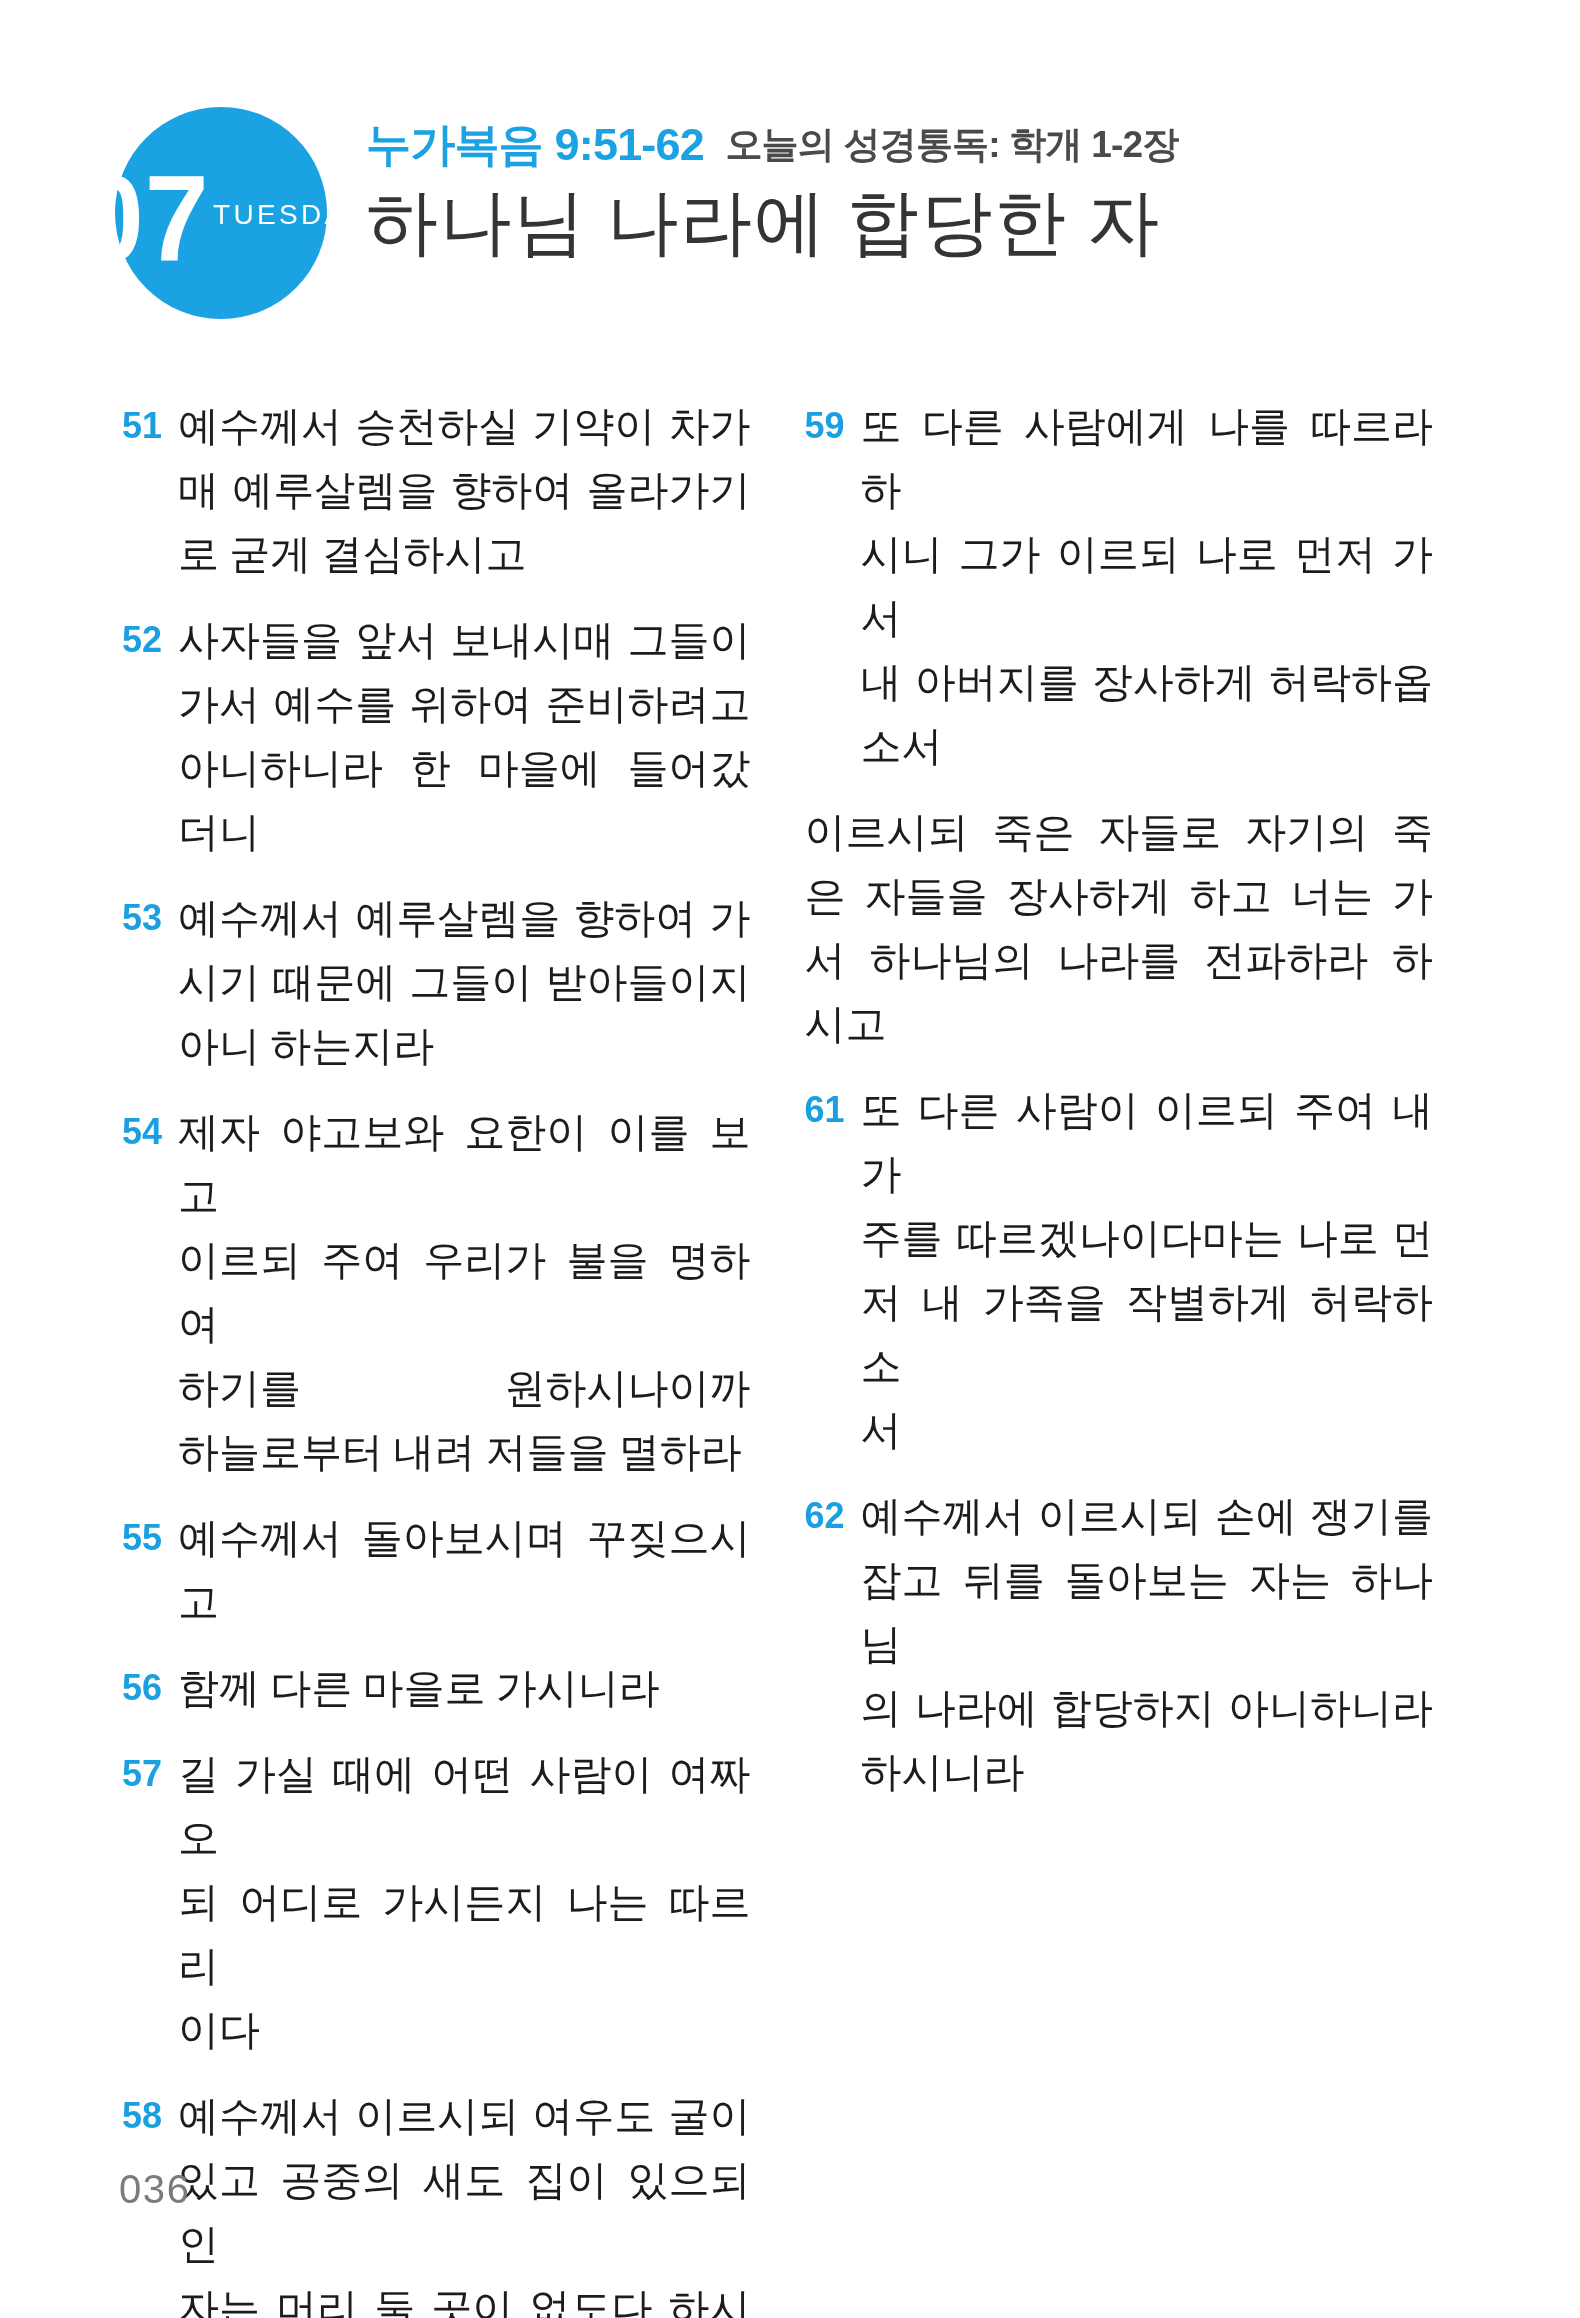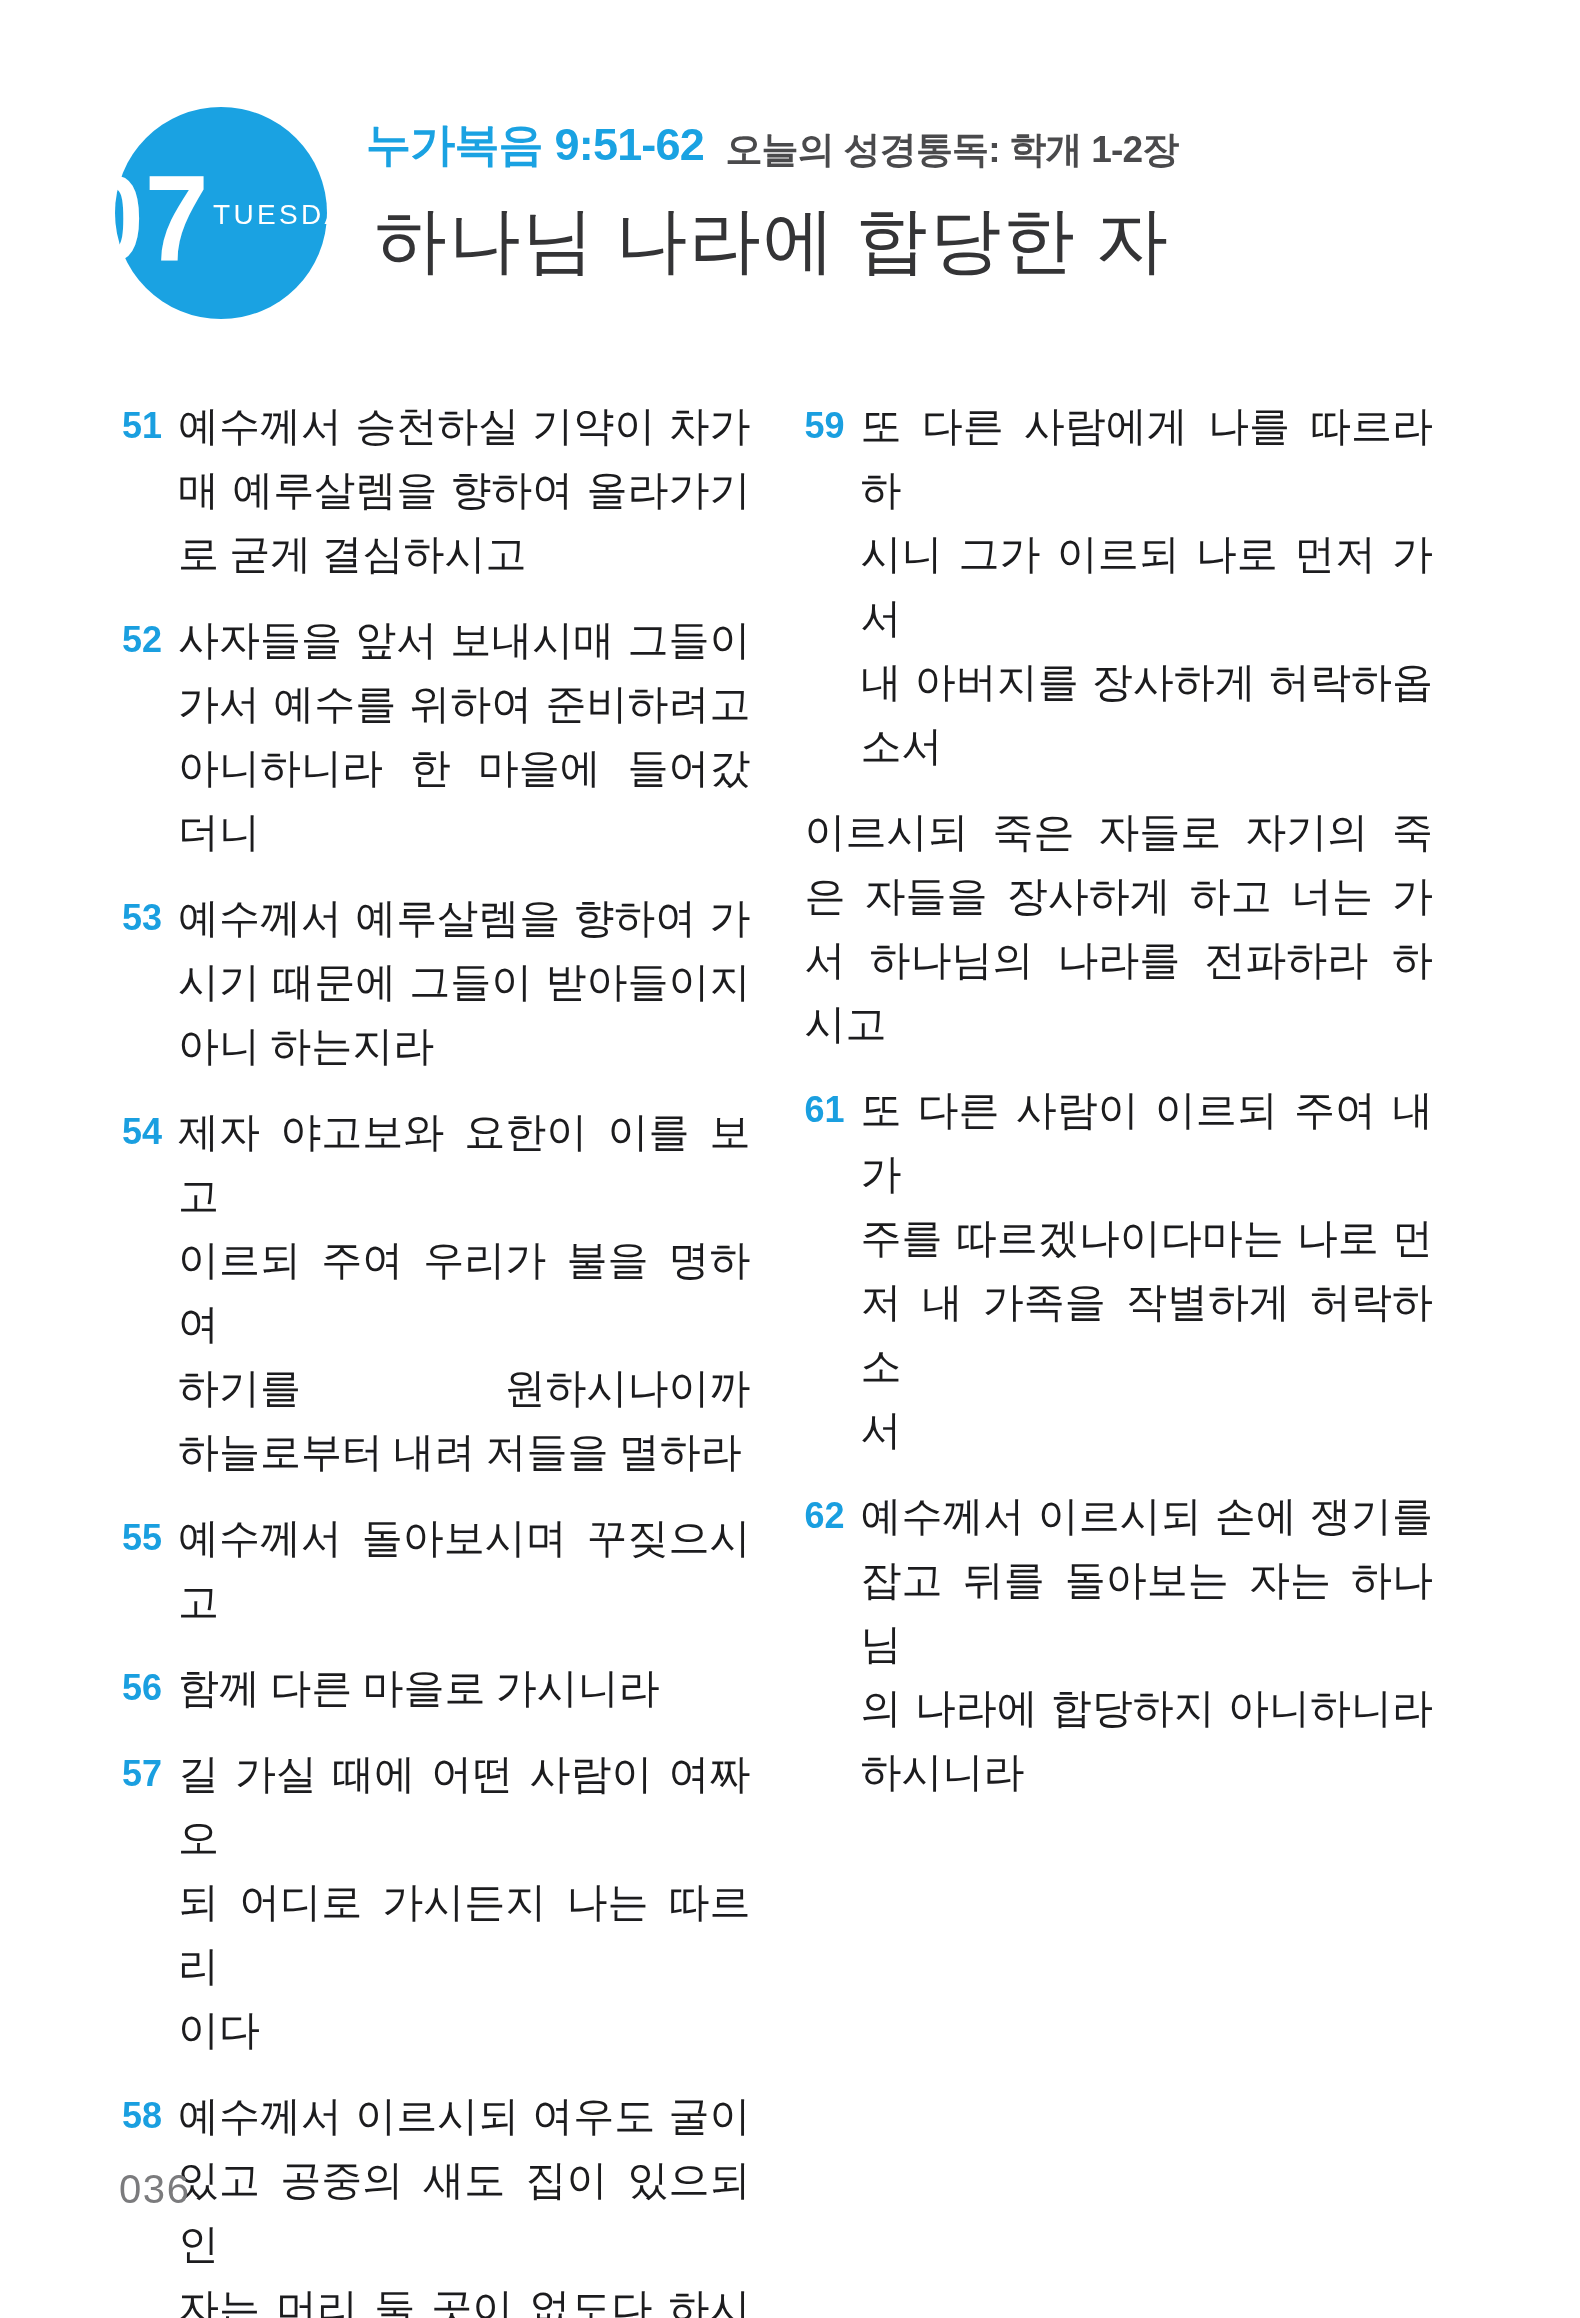--- a/index.html
+++ b/index.html
@@ -35,31 +35,29 @@
     letter-spacing:0.8px;transform:scaleX(.94);
     margin-top:11.5px;
   }
   .badge .day-name{
     font-size:28px;font-weight:400;letter-spacing:3.3px;
     margin-top:3px;
   }
 
   
   .header-text{position:absolute;left:366px;top:115px;}
-  .header-line{display:flex;align-items:flex-end;gap:21.4px;font-family:var(--sans);}
+  .header-line{display:flex;align-items:center;gap:21.4px;font-family:var(--sans);}
   .passage-ref{color:var(--accent);font-size:45px;font-weight:700;letter-spacing:-0.8px;}
   .reading-note{color:var(--note-ink);font-size:37px;font-weight:700;letter-spacing:-0.8px;}
   .page-title{
-    margin-top:18px;
     font-family:var(--serif);
     font-size:72px;font-weight:400;
     color:var(--title-ink);
     letter-spacing:1.6px;
     white-space:nowrap;
-    text-align:center;
   }
 
   
   .verses{
     position:absolute;left:122px;top:394px;width:1311px;
     display:flex;gap:54px;
   }
   .vcol{flex:1;min-width:0;}
   .verse{display:flex;margin-bottom:22px;}
   .vnum{

